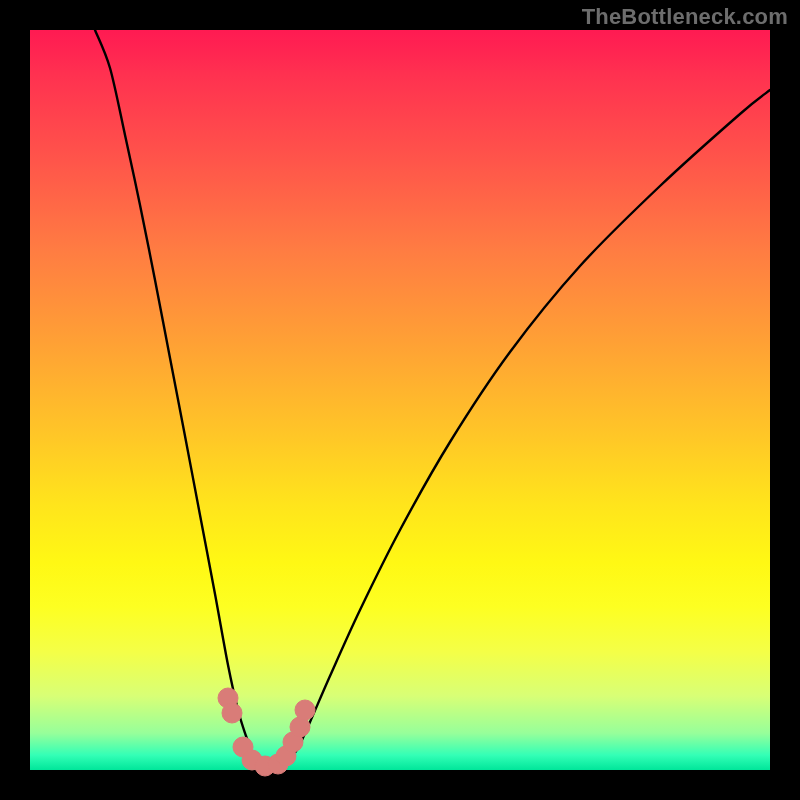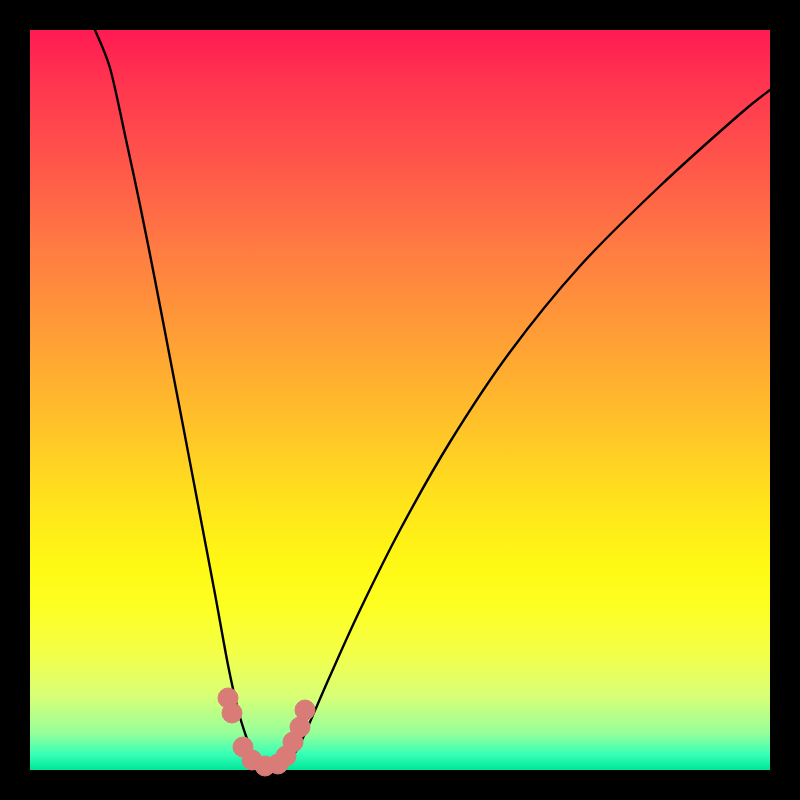--- a/index.html
+++ b/index.html
@@ -58,20 +58,21 @@
     left: 0;
     width: 740px;
     height: 740px;
     overflow: visible;
   }
 </style>
 </head>
 <body>
 
 <div class="frame">
+  <div class="watermark">TheBottleneck.com</div>
   <div class="plot-area">
     <svg class="curve" viewBox="0 0 740 740" preserveAspectRatio="none">
       <path id="left-path" fill="none" stroke="#000000" stroke-width="2.4" stroke-linecap="round" d="M 65 0 C 67.4 6.08, 75.2 21.2, 80 38 C 84.8 54.8, 90.2 83.08, 95 105 C 99.8 126.92, 105.2 151.8, 110 175 C 114.8 198.2, 120.2 225.52, 125 250 C 129.8 274.48, 135.2 303.04, 140 328 C 144.8 352.96, 150.2 380.88, 155 406 C 159.8 431.12, 165.2 459.72, 170 485 C 174.8 510.28, 180.52 540, 185 564 C 189.48 588, 194.32 616.44, 198 635 C 201.68 653.56, 205.12 668.64, 208 680 C 210.88 691.36, 213.76 699.28, 216 706 C 218.24 712.72, 220.4 717.84, 222 722 C 223.6 726.16, 224.72 729.44, 226 732 C 227.28 734.56, 229.36 737.04, 230 738"></path>
       <path id="right-path" fill="none" stroke="#000000" stroke-width="2.4" stroke-linecap="round" d="M 250 738 C 251.28 737.04, 255.12 735.2, 258 732 C 260.88 728.8, 264.48 724.4, 268 718 C 271.52 711.6, 274.88 703.52, 280 692 C 285.12 680.48, 292 663.92, 300 646 C 308 628.08, 318.8 603.36, 330 580 C 341.2 556.64, 355.6 526.88, 370 500 C 384.4 473.12, 402.4 440.48, 420 412 C 437.6 383.52, 459.2 350.16, 480 322 C 500.8 293.84, 526 262.56, 550 236 C 574 209.44, 604.4 180.32, 630 156 C 655.6 131.68, 692.4 99.36, 710 84 C 727.6 68.64, 735.2 63.84, 740 60"></path>
       <g id="markers">
           <circle cx="198" cy="668" r="10" fill="#d97c78" stroke="#d97c78"></circle>
           <circle cx="202" cy="683" r="10" fill="#d97c78" stroke="#d97c78"></circle>
           <circle cx="213" cy="717" r="10" fill="#d97c78" stroke="#d97c78"></circle>
           <circle cx="222" cy="730" r="10" fill="#d97c78" stroke="#d97c78"></circle>
           <circle cx="235" cy="736" r="10" fill="#d97c78" stroke="#d97c78"></circle>

